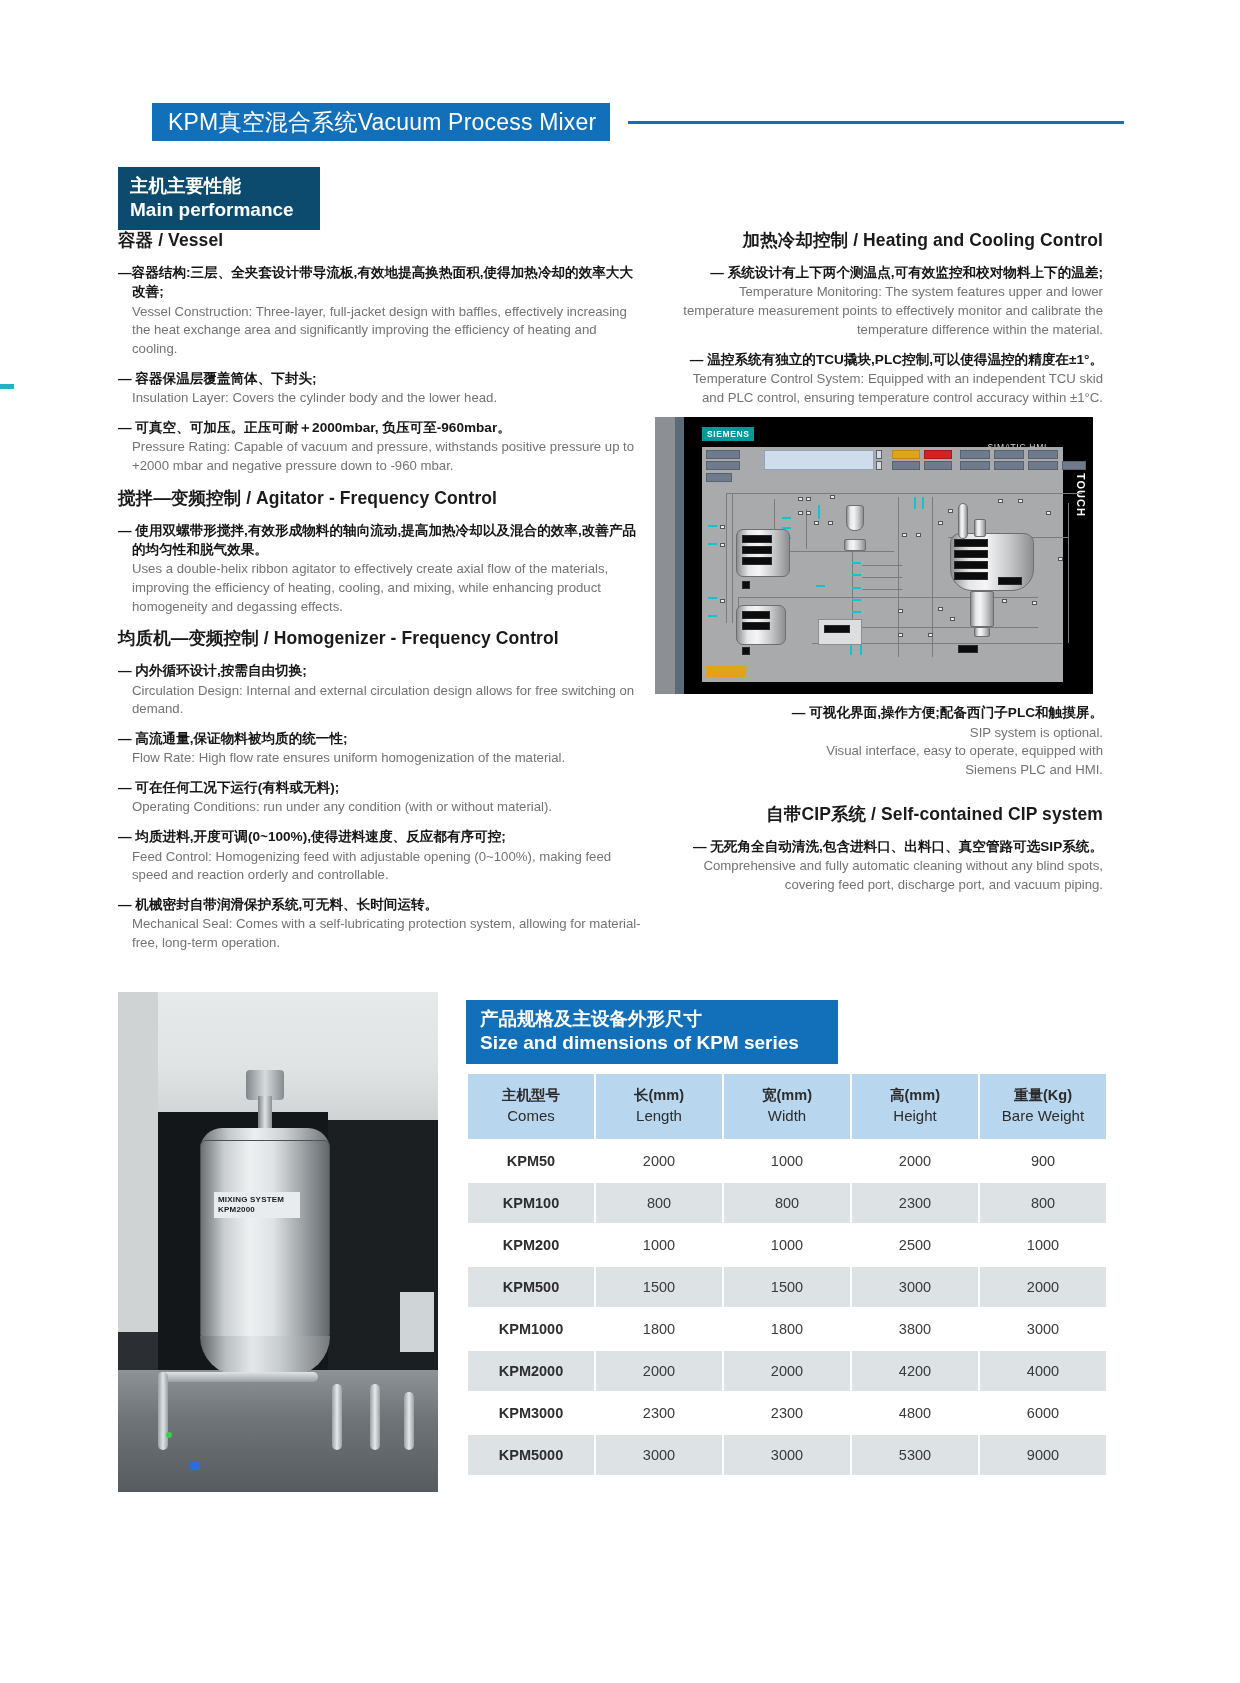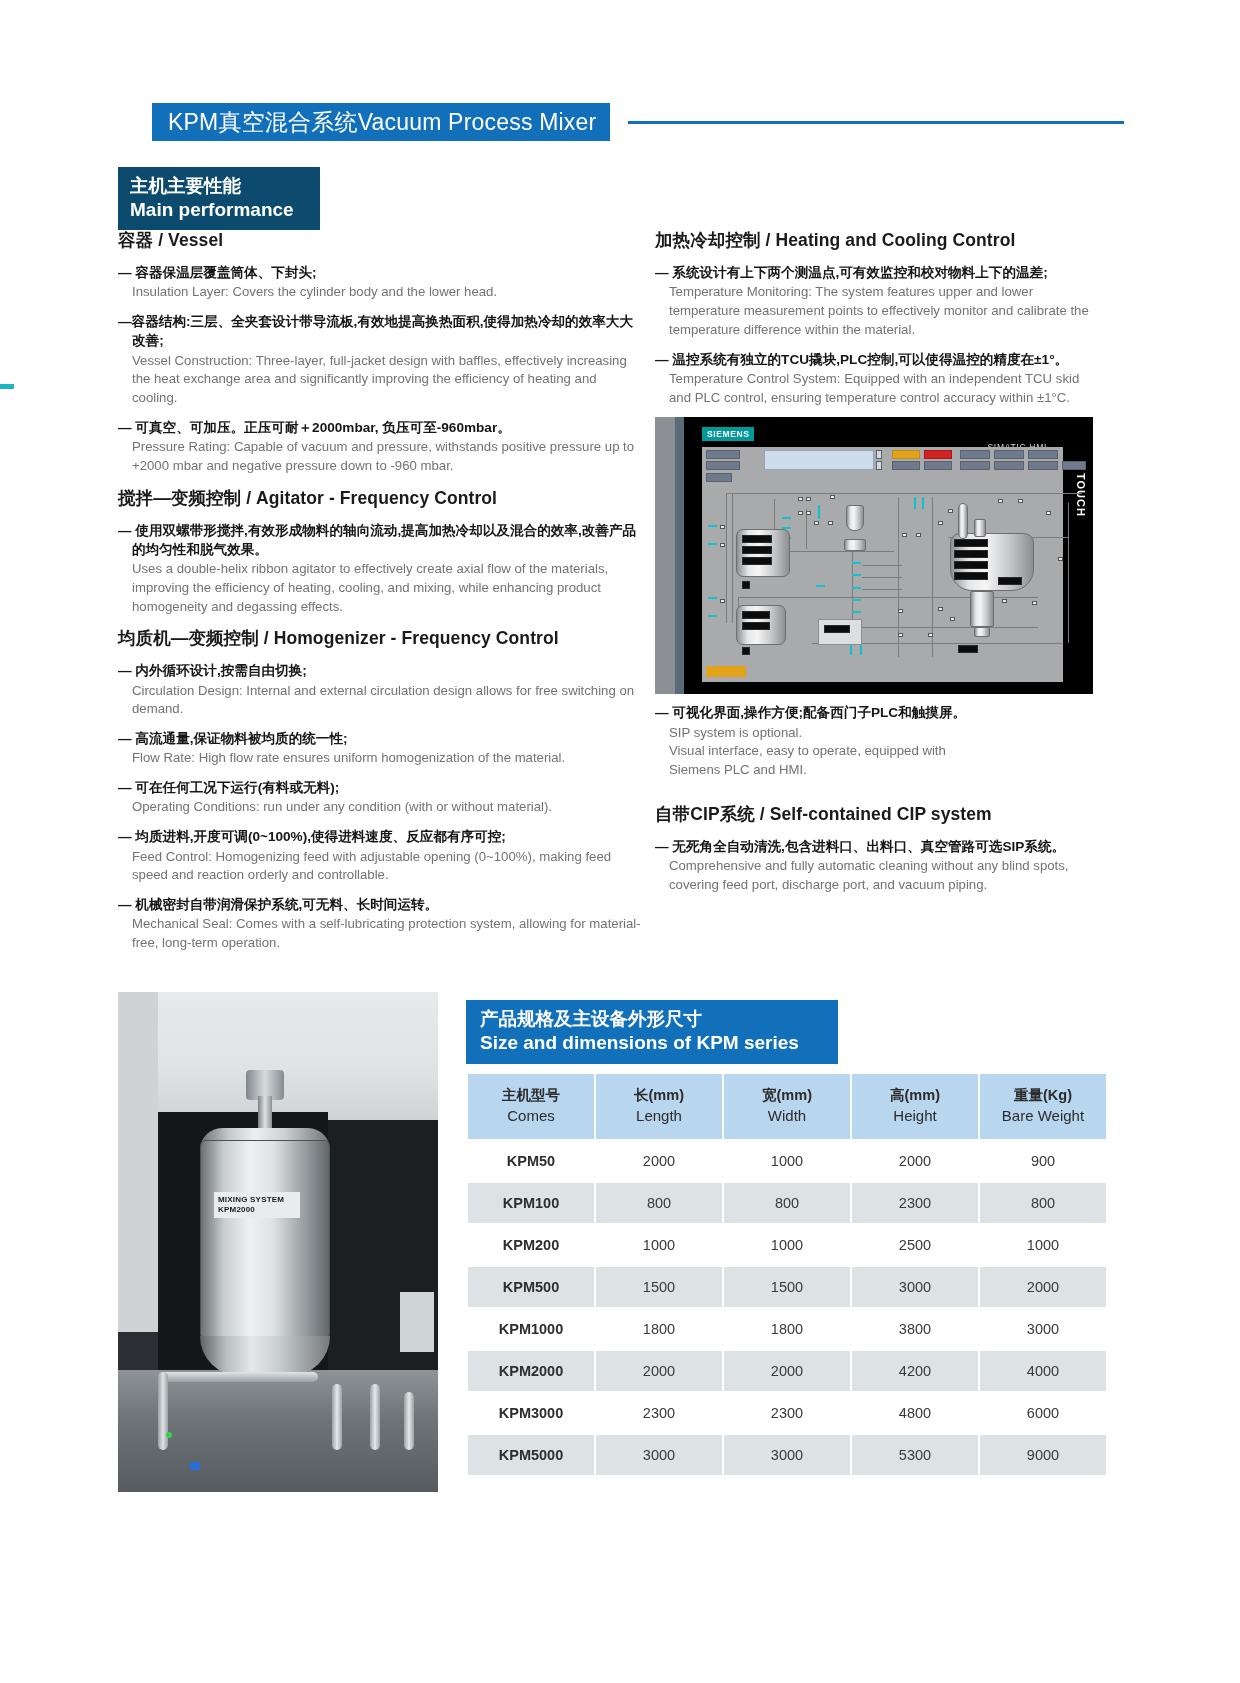--- a/index.html
+++ b/index.html
@@ -40,21 +40,21 @@
     line-height:1.22;
   }
   .perf-chip .cn{ font-size:18.5px; font-weight:bold; display:block; }
   .perf-chip .en{ font-size:19px; font-weight:bold; display:block; }
 
   
   .col-left{
     position:absolute; left:118px; top:228px; width:525px;
   }
   .col-right{
-    position:absolute; left:655px; top:228px; width:448px;
+    position:absolute; left:655px; top:228px; width:448px;text-align:right;
   }
 
   h3.sec{
     margin:0 0 11px 0;
     font-size:17.5px; font-weight:bold; color:#1a1a1a;
     letter-spacing:.1px;
   }
   h3.sec.tight{ margin-top:4px; }
 
   .bullet{ margin:0 0 10px 0; }
@@ -196,26 +196,26 @@
 
 <div class="perf-chip">
   <span class="cn">主机主要性能</span>
   <span class="en">Main performance</span>
 </div>
 
 <div class="col-left">
 
   <h3 class="sec">容器 / Vessel</h3>
   <div class="bullet">
+    <p class="cn">—容器结构:三层、全夹套设计带导流板,有效地提高换热面积,使得加热冷却的效率大大改善;</p>
+    <p class="en">Vessel Construction: Three-layer, full-jacket design with baffles, effectively increasing the heat exchange area and significantly improving the efficiency of heating and cooling.</p>
+  </div>
+  <div class="bullet">
     <p class="cn">— 容器保温层覆盖筒体、下封头;</p>
     <p class="en">Insulation Layer: Covers the cylinder body and the lower head.</p>
-  </div>
-  <div class="bullet">
-    <p class="cn">—容器结构:三层、全夹套设计带导流板,有效地提高换热面积,使得加热冷却的效率大大改善;</p>
-    <p class="en">Vessel Construction: Three-layer, full-jacket design with baffles, effectively increasing the heat exchange area and significantly improving the efficiency of heating and cooling.</p>
   </div>
   <div class="bullet">
     <p class="cn">— 可真空、可加压。正压可耐＋2000mbar, 负压可至-960mbar。</p>
     <p class="en">Pressure Rating: Capable of vacuum and pressure, withstands positive pressure up to +2000 mbar and negative pressure down to -960 mbar.</p>
   </div>
 
   <h3 class="sec tight">搅拌—变频控制 / Agitator - Frequency Control</h3>
   <div class="bullet">
     <p class="cn">— 使用双螺带形搅拌,有效形成物料的轴向流动,提高加热冷却以及混合的效率,改善产品的均匀性和脱气效果。</p>
     <p class="en">Uses a double-helix ribbon agitator to effectively create axial flow of the materials, improving the efficiency of heating, cooling, and mixing, while enhancing product homogeneity and degassing effects.</p>

